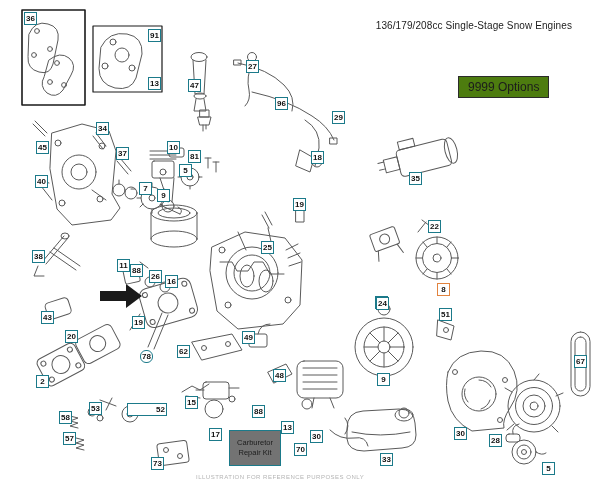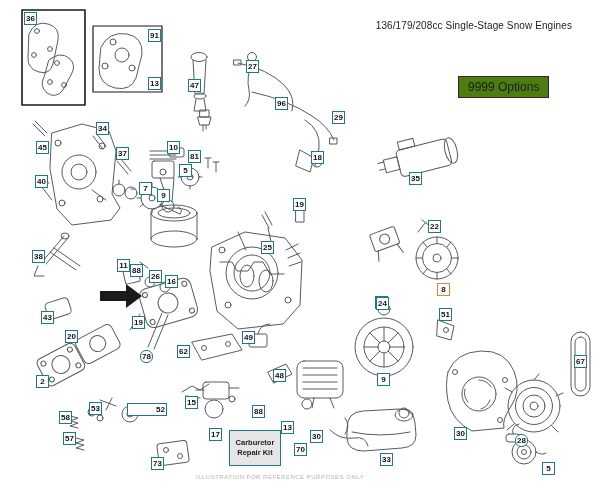--- a/index.html
+++ b/index.html
@@ -16,23 +16,23 @@
   .page-title{
     position:absolute;top:20px;right:28px;font-size:10px;color:#1c1c1c;
     letter-spacing:.1px;white-space:nowrap;
   }
   .options-box{
     position:absolute;left:458px;top:76px;border:1px solid #2b2b2b;background:#4d7c0f;
     font-size:12px;color:#1c1c1c;padding:3px 9px;white-space:nowrap;
   }
   .carb-kit{
     position:absolute;left:229px;top:430px;width:50px;height:34px;
-    border:1.3px solid var(--callout-border);background:#e5e5e5;
+    border:1.3px solid var(--callout-border);background:#737373;
     display:flex;flex-direction:column;align-items:center;justify-content:center;
-    font-size:7.5px;color:#1c1c1c;line-height:1.35;text-align:center;font-weight:bold;
+    font-size:7.5px;color:#1c1c1c;line-height:1.35;text-align:center;
   }
   .disclaimer{
     position:absolute;left:196px;top:474px;font-size:6px;color:#b4b4b4;
     letter-spacing:.5px;white-space:nowrap;
   }
   .callout{
     position:absolute;min-width:13px;height:13px;box-sizing:border-box;
     border:1.4px solid var(--callout-border);background:#fff;color:#111;
     font-size:8px;font-weight:bold;line-height:1;
     display:flex;align-items:center;justify-content:center;padding:0 1px;
@@ -418,20 +418,20 @@
       <div class="callout" style="left: 185px; top: 396px;">15</div>
       <div class="callout" style="left: 89px; top: 402px;">53</div>
       <div class="callout" style="left: 127px; top: 403px; padding-left: 28px;">52</div>
       <div class="callout" style="left: 252px; top: 405px;">88</div>
       <div class="callout" style="left: 59px; top: 411px;">58</div>
       <div class="callout" style="left: 281px; top: 421px;">13</div>
       <div class="callout" style="left: 209px; top: 428px;">17</div>
       <div class="callout" style="left: 310px; top: 430px;">30</div>
       <div class="callout" style="left: 454px; top: 427px;">30</div>
       <div class="callout" style="left: 63px; top: 432px;">57</div>
-      <div class="callout" style="left: 515px; top: 434px; border-radius: 6px;">28</div>
+      <div class="callout" style="left: 489px; top: 434px;">28</div>
       <div class="callout" style="left: 294px; top: 443px;">70</div>
       <div class="callout" style="left: 380px; top: 453px;">33</div>
       <div class="callout" style="left: 151px; top: 457px;">73</div>
       <div class="callout" style="left: 542px; top: 462px;">5</div>
     </div>
 
 </div>
 
 </body></html>

